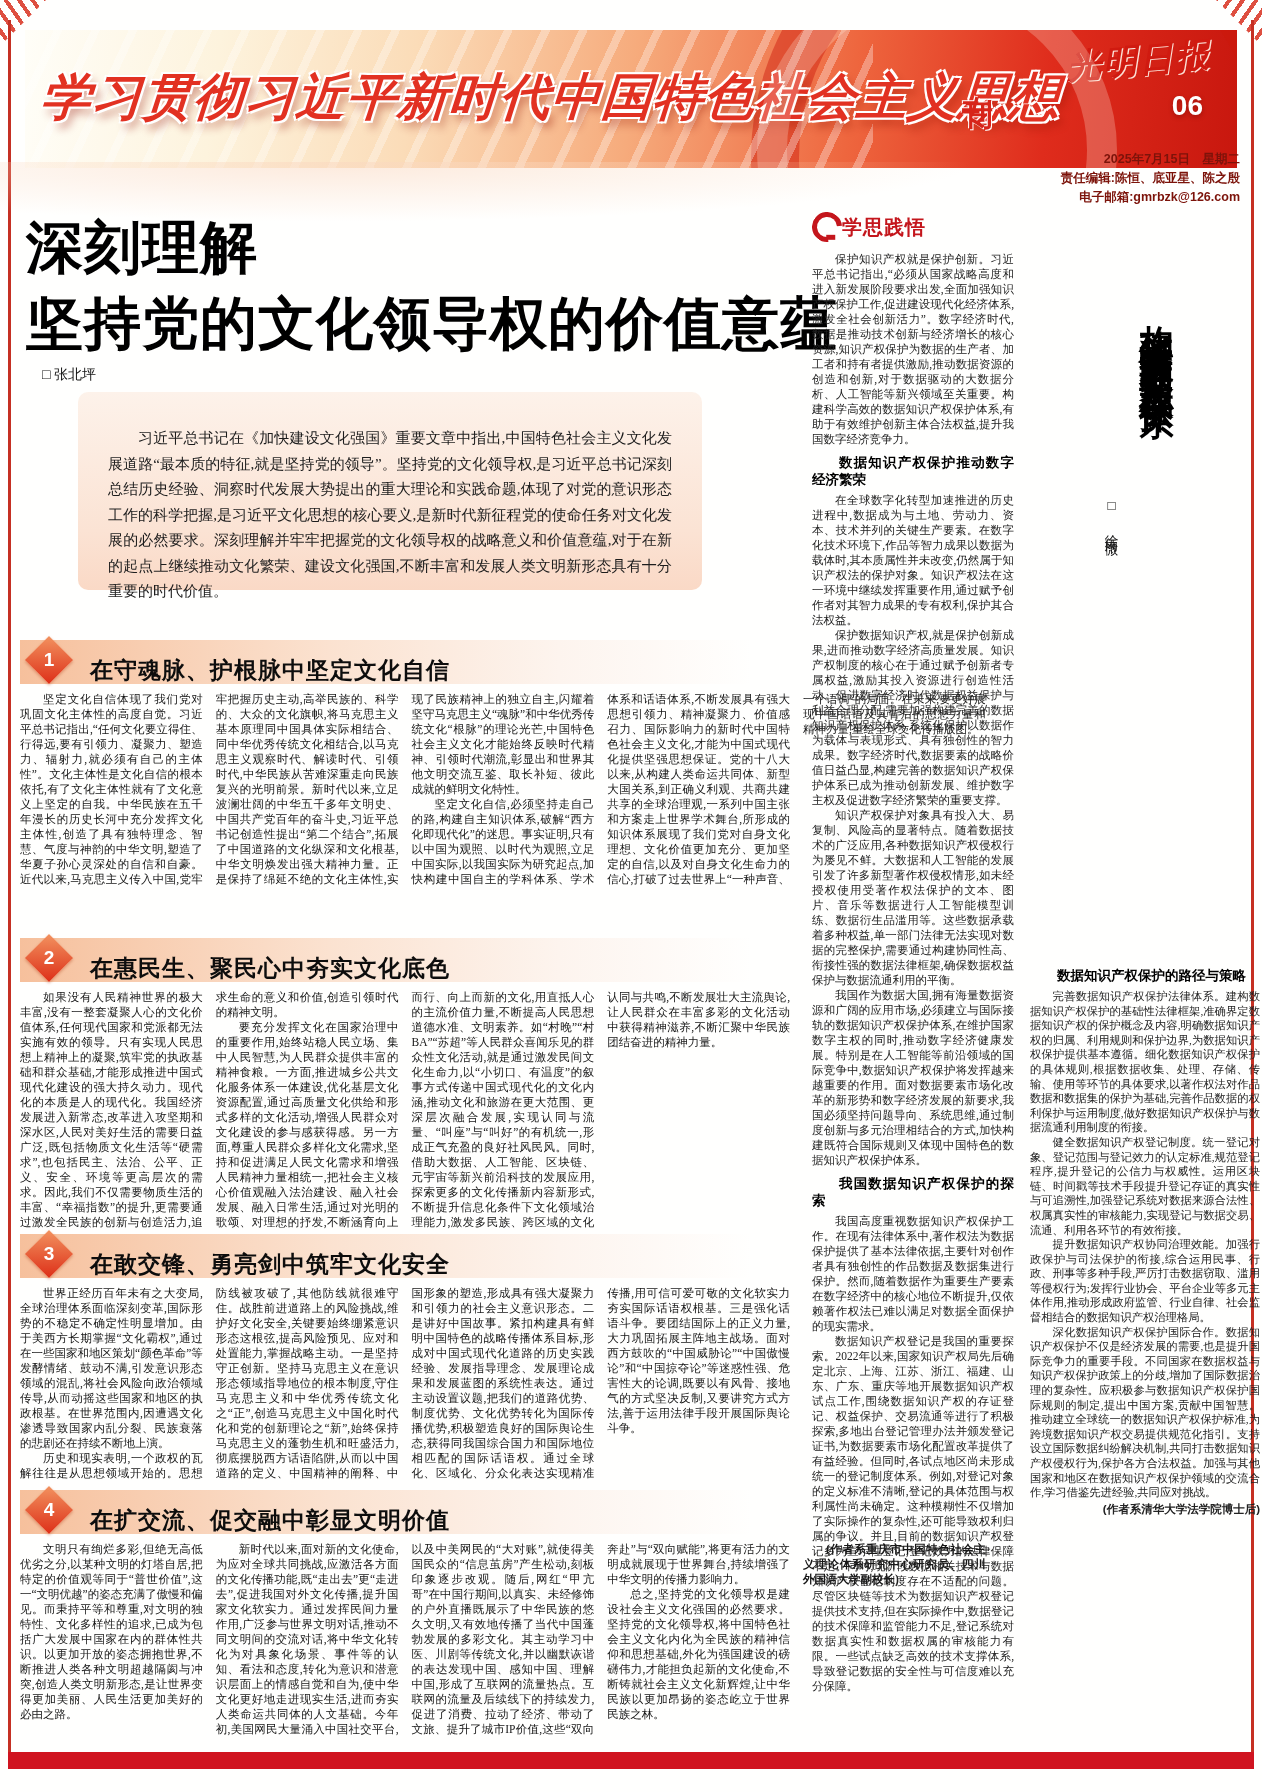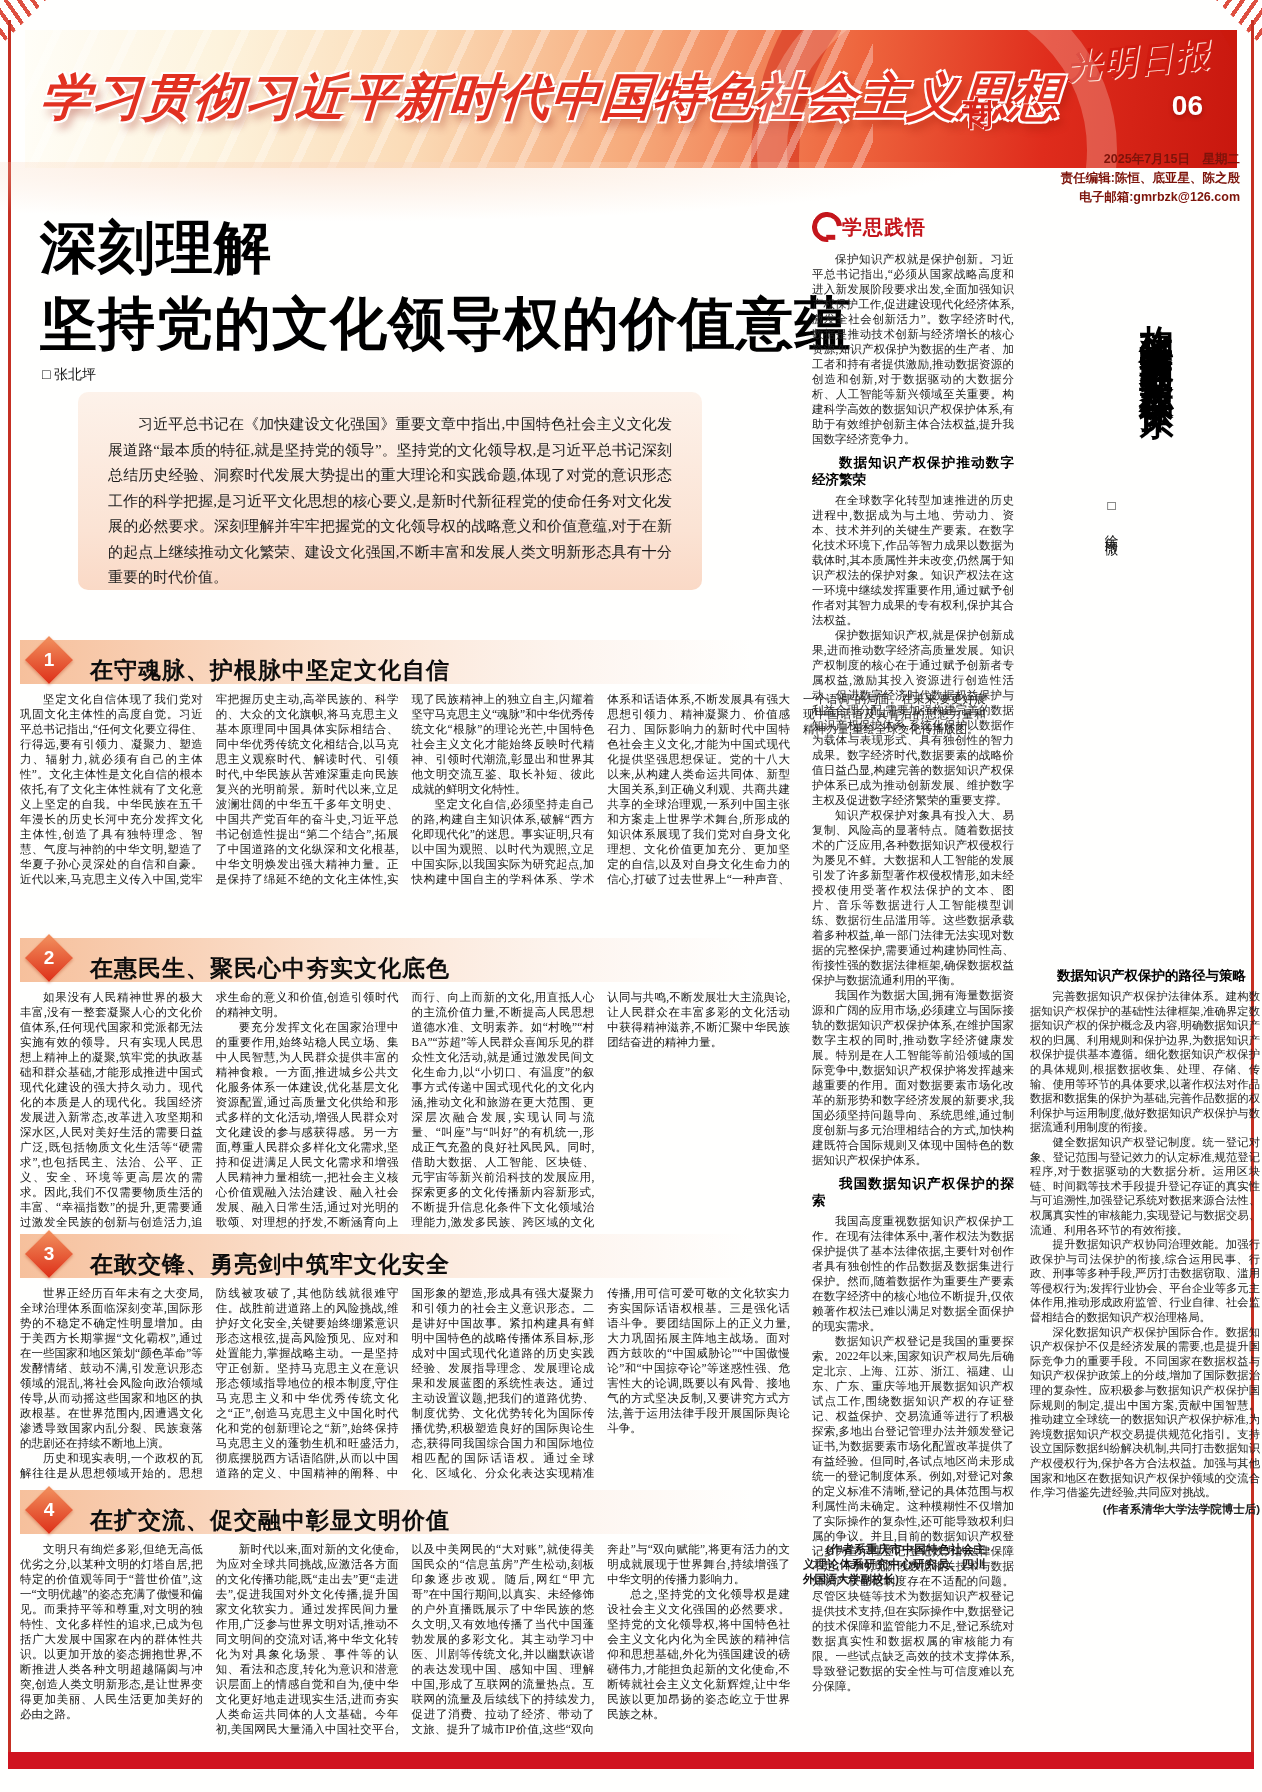--- a/index.html
+++ b/index.html
@@ -34,27 +34,27 @@
      color:#d01a10;transform:rotate(-5deg);letter-spacing:2px;
      text-shadow:1px 1px 0 rgba(255,245,235,.9);}
   .banner-pagenum{position:absolute;right:34px;top:60px;font-size:28px;font-weight:bold;color:#fff;
      font-family:"Liberation Sans",sans-serif;text-shadow:0 2px 4px rgba(120,10,5,.5);}
   .dateline{position:absolute;right:22px;top:150px;text-align:right;color:#7c130a;font-weight:bold;
      font-size:12.5px;line-height:19px;font-family:"Liberation Sans",sans-serif;}
   .banner-swoosh{position:absolute;left:0;top:162px;width:980px;height:60px;opacity:.55;
      background:radial-gradient(ellipse at 35% 0%,#fad8c0,rgba(250,216,192,0) 70%);}
   
   .headline{position:absolute;left:26px;color:#000;font-weight:900;font-family:"DejaVu Serif","Liberation Serif",serif;
-     letter-spacing:1px;white-space:nowrap;margin-left:14px;}
+     letter-spacing:1px;white-space:nowrap;}
   .headline.l1{top:210px;font-size:57px;}
   .headline.l2{top:286px;font-size:57px;}
   .byline-main{position:absolute;left:42px;top:366px;font-size:14px;color:#111;}
   .lead-box{position:absolute;left:78px;top:392px;width:624px;height:198px;border-radius:10px;
      background:linear-gradient(180deg,#fdf2ea 0%,#fbe3d4 70%,#fad9c6 100%);
-     padding:20px 30px;box-sizing:border-box;}
+     padding:34px 30px;box-sizing:border-box;}
   .lead-box p{margin:0;font-size:15px;line-height:25.5px;text-align:justify;text-indent:2em;color:#1d1d1d;}
   .section{position:absolute;left:20px;width:770px;}
   .sec-band{position:relative;height:44px;
      background:linear-gradient(90deg,#f6c09c 0%,#fbe2d0 40%,#fdf4ee 70%,rgba(255,255,255,0) 95%);}
   .sec-badge{position:absolute;left:12px;top:3px;width:34px;height:34px;transform:rotate(45deg);
      background:linear-gradient(135deg,#f2925f,#dd2f18);box-shadow:1px 1px 3px rgba(180,60,20,.4);}
   .sec-badge span{position:absolute;left:0;top:0;width:34px;height:34px;transform:rotate(-45deg);
      display:flex;align-items:center;justify-content:center;color:#fff;font-weight:bold;font-size:19px;
      font-family:"Liberation Sans",sans-serif;}
   .sec-heading{position:absolute;left:70px;top:15px;font-size:23px;font-weight:900;color:#0d0d0d;
@@ -194,20 +194,20 @@
 
   <div class="vtitle-block">
     <div class="vtitle">构建科学高效的数据知识产权保护体系</div>
     <div class="vbyline">□ 徐雨微</div>
   </div>
 
   <div class="rcol2">
     <div>
         <h3 class="subhead">数据知识产权保护的路径与策略</h3>
         <p class="para">完善数据知识产权保护法律体系。建构数据知识产权保护的基础性法律框架,准确界定数据知识产权的保护概念及内容,明确数据知识产权的归属、利用规则和保护边界,为数据知识产权保护提供基本遵循。细化数据知识产权保护的具体规则,根据数据收集、处理、存储、传输、使用等环节的具体要求,以著作权法对作品数据和数据集的保护为基础,完善作品数据的权利保护与运用制度,做好数据知识产权保护与数据流通利用制度的衔接。</p>
-        <p class="para">健全数据知识产权登记制度。统一登记对象、登记范围与登记效力的认定标准,规范登记程序,对于数据驱动的大数据分析。运用区块链、时间戳等技术手段提升登记存证的真实性与可追溯性,加强登记系统对数据来源合法性、权属真实性的审核能力,实现登记与数据交易、流通、利用各环节的有效衔接。</p>
+        <p class="para">健全数据知识产权登记制度。统一登记对象、登记范围与登记效力的认定标准,规范登记程序,提升登记的公信力与权威性。运用区块链、时间戳等技术手段提升登记存证的真实性与可追溯性,加强登记系统对数据来源合法性、权属真实性的审核能力,实现登记与数据交易、流通、利用各环节的有效衔接。</p>
         <p class="para">提升数据知识产权协同治理效能。加强行政保护与司法保护的衔接,综合运用民事、行政、刑事等多种手段,严厉打击数据窃取、滥用等侵权行为;发挥行业协会、平台企业等多元主体作用,推动形成政府监管、行业自律、社会监督相结合的数据知识产权治理格局。</p>
         <p class="para">深化数据知识产权保护国际合作。数据知识产权保护不仅是经济发展的需要,也是提升国际竞争力的重要手段。不同国家在数据权益与知识产权保护政策上的分歧,增加了国际数据治理的复杂性。应积极参与数据知识产权保护国际规则的制定,提出中国方案,贡献中国智慧。推动建立全球统一的数据知识产权保护标准,为跨境数据知识产权交易提供规范化指引。支持设立国际数据纠纷解决机制,共同打击数据知识产权侵权行为,保护各方合法权益。加强与其他国家和地区在数据知识产权保护领域的交流合作,学习借鉴先进经验,共同应对挑战。</p>
         <p class="author-note">(作者系清华大学法学院博士后)</p>
       </div>
   </div>
 
 </div>
 
 </body></html>

